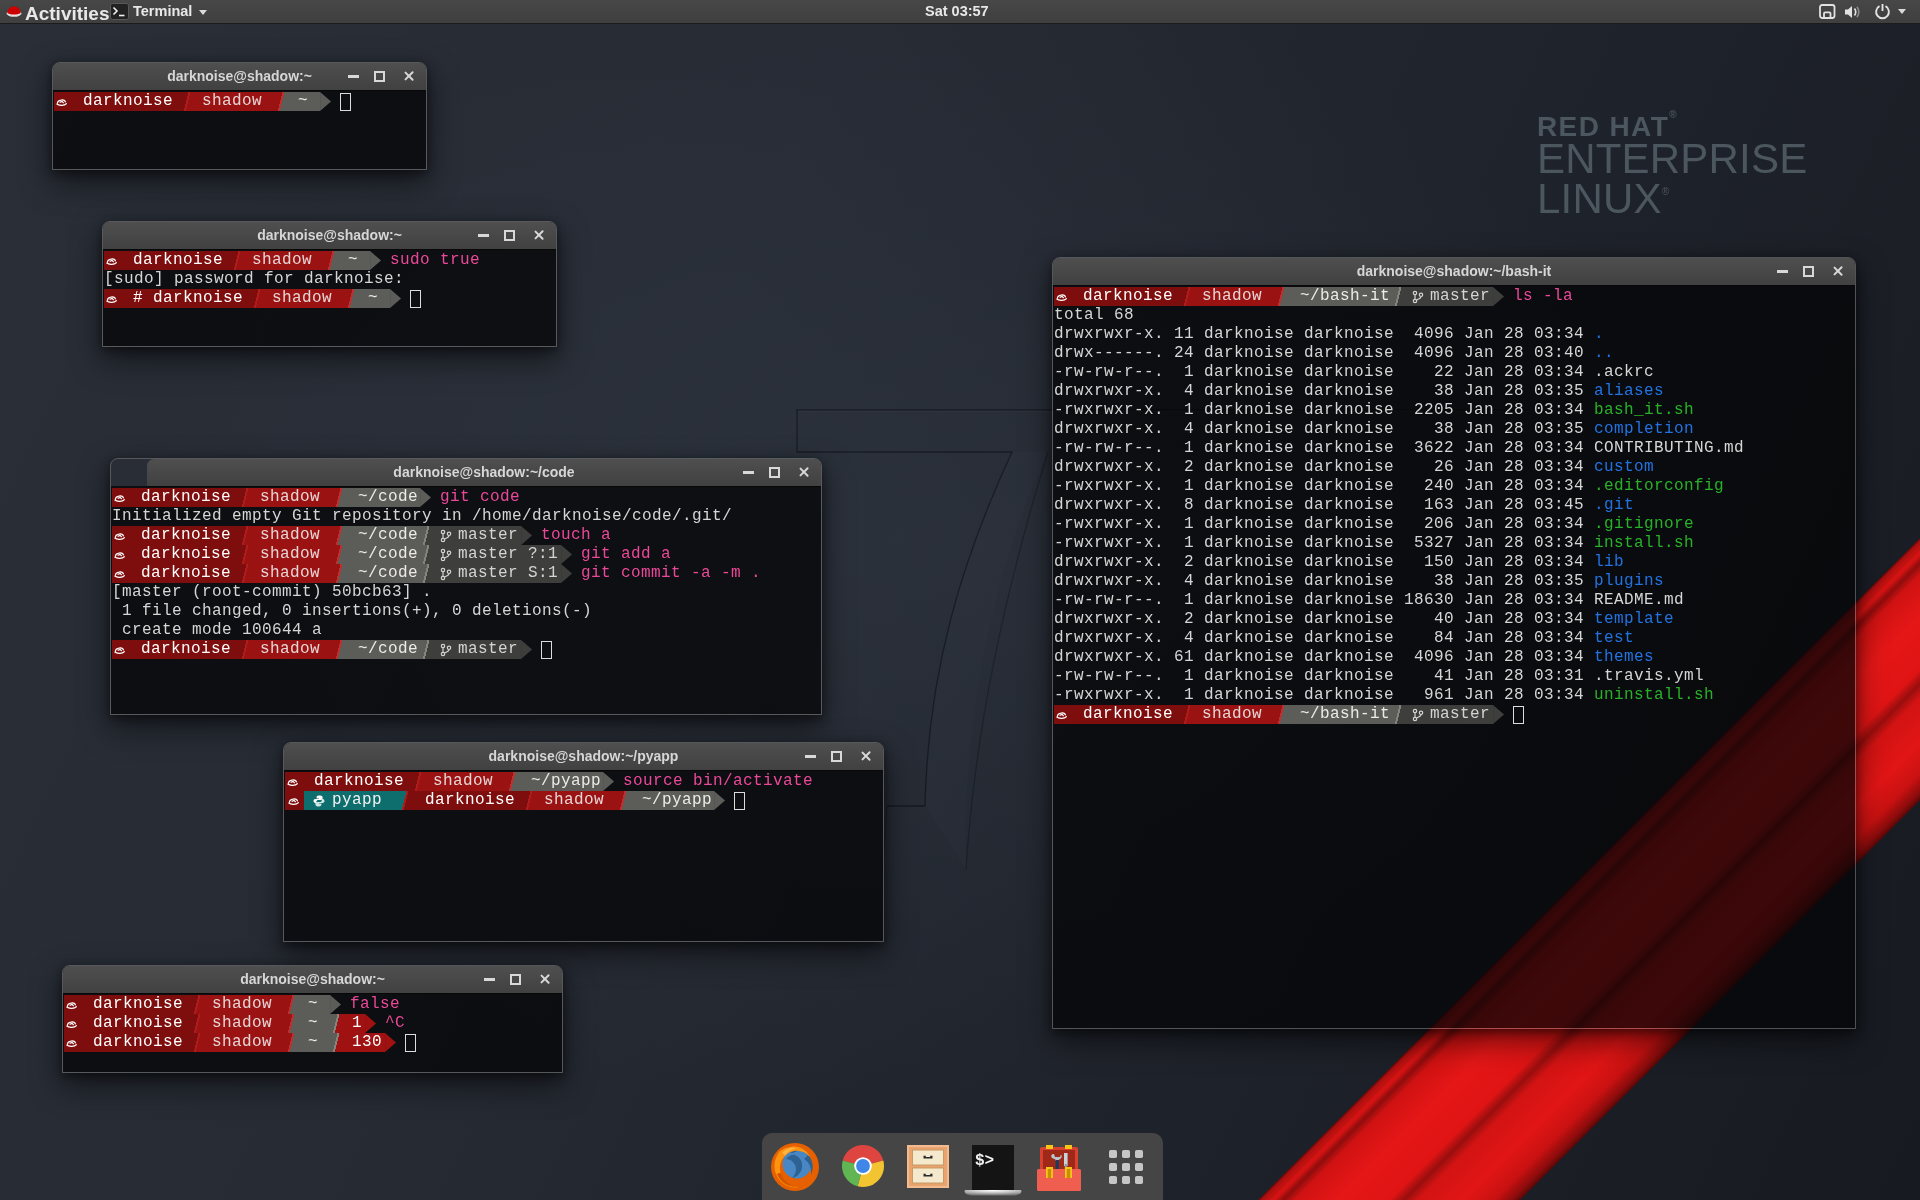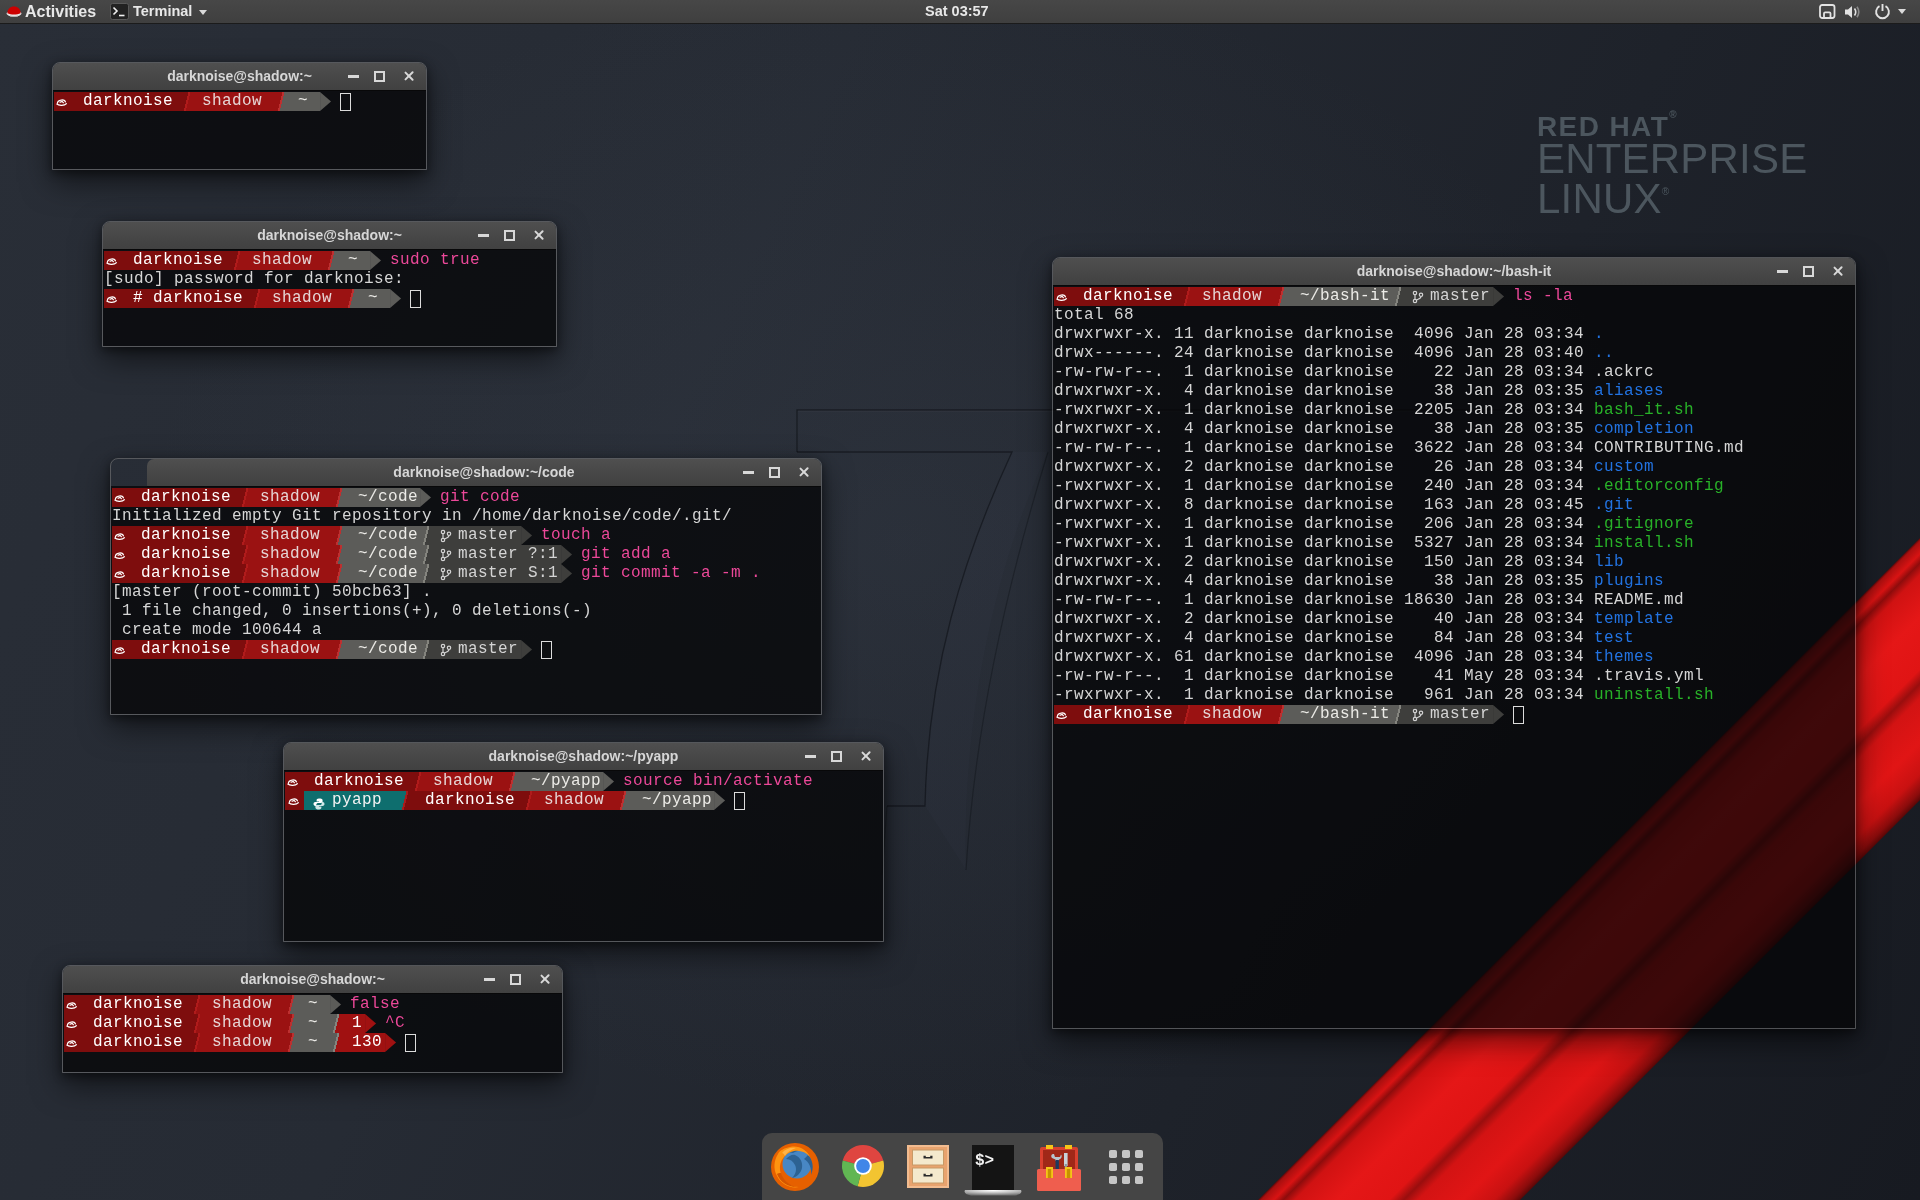--- a/index.html
+++ b/index.html
@@ -1,20 +1,20 @@
 <!DOCTYPE html>
 <html><head><meta charset="utf-8"><style>
 html,body{margin:0;padding:0;width:1920px;height:1200px;overflow:hidden;background:#1e222a;font-family:"Liberation Sans",sans-serif;}
 #desk{position:absolute;left:0;top:0;width:1920px;height:1200px;
 background:radial-gradient(1050px 800px at 900px 540px,rgba(82,92,108,.16),rgba(0,0,0,0) 72%),
 linear-gradient(115deg,#292e37 0%,#262b34 35%,#1e222a 68%,#171a21 100%);}
 #bgsvg{position:absolute;left:0;top:0;}
 
 #topbar{position:absolute;left:0;top:0;width:1920px;height:23px;background:linear-gradient(#474747,#3f3f3f);border-bottom:1px solid #1b1b1b;z-index:50;color:#e8e8e8;}
-#topbar .act{position:absolute;left:25px;top:2.5px;font-weight:bold;font-size:16px;}
+#topbar .act{position:absolute;left:25px;top:2.5px;font-weight:bold;font-size:19px;}
 #topbar .term{position:absolute;left:133px;top:2.5px;font-weight:bold;font-size:14.5px;}
 #topbar .clock{position:absolute;left:925px;top:2.5px;width:70px;text-align:left;font-weight:bold;font-size:14.5px;}
 .caret{position:absolute;width:0;height:0;border-left:4.5px solid transparent;border-right:4.5px solid transparent;border-top:5px solid #dadada;}
 
 .win{position:absolute;border-radius:8px 8px 0 0;box-shadow:0 12px 30px rgba(0,0,0,.55),0 3px 10px rgba(0,0,0,.45);border:1px solid rgba(125,125,125,.55);box-sizing:border-box;}
 .tb{height:27px;background:linear-gradient(#4f4f4f,#444444 75%,#414141);border-bottom:1px solid #141414;border-radius:7px 7px 0 0;color:#d6d6d6;font-weight:bold;font-size:14px;text-align:center;line-height:26px;position:relative;}
 .bd{position:absolute;left:0;right:0;top:27px;bottom:0;background:rgba(4,4,5,.74);padding:2px 0 0 1px;font-family:"Liberation Mono",monospace;font-size:16px;letter-spacing:.4px;line-height:19px;color:#d6d6d6;box-sizing:border-box;}
 .mn{position:absolute;right:67px;top:12px;width:11px;height:2.6px;background:#d8d8d8;}
 .mx{position:absolute;right:41px;top:8px;width:7px;height:7px;border:2.2px solid #d8d8d8;}
 .cl{position:absolute;right:11px;top:7px;width:12px;height:12px;}
@@ -23,21 +23,21 @@
 
 .ln{height:19px;display:flex;align-items:stretch;white-space:pre;}
 .t{height:19px;white-space:pre;}
 .seg{display:flex;align-items:center;}
 .s1{background:#7e0d0d;color:#ffffff;padding:0 8px 0 0;}
 .s0{background:#7e0d0d;width:19px;}
 .s2{background:#9b1212;color:#e6d6d6;padding:0 13px 0 8px;}
 .s3{background:#5c5c59;color:#ecebe7;padding:0 2px 0 12px;}
 .s4{background:#3e3e3c;color:#d4d4d4;padding:0 3px 0 7px;}
 .se{background:#a01111;color:#fff;padding:0 3px 0 9px;}
-.sv{background:#0e6e6e;color:#f2f2f2;padding:0 17px 0 9px;align-items:flex-end;}
+.sv{background:#0e6e6e;color:#f2f2f2;padding:0 17px 0 9px;}
 .sp{width:13px;flex:none;}
 .p12{background:linear-gradient(104deg,#7e0d0d 42%,#b01b1b 42% 53%,#9b1212 53%);}
 .p23{background:linear-gradient(104deg,#9b1212 42%,#bd3030 42% 53%,#5c5c59 53%);}
 .p34{background:linear-gradient(104deg,#5c5c59 42%,#84847e 42% 53%,#3e3e3c 53%);}
 .p3e{background:linear-gradient(104deg,#5c5c59 42%,#84847e 42% 53%,#a01111 53%);}
 .pvt{background:linear-gradient(104deg,#0e6e6e 42%,#a81c1c 42% 53%,#7e0d0d 53%);}
 .ar{width:11px;flex:none;background:#5c5c59;clip-path:polygon(0 0,100% 50%,0 100%);}
 .ar4{width:11px;flex:none;background:#3e3e3c;clip-path:polygon(0 0,100% 50%,0 100%);}
 .are{width:11px;flex:none;background:#a01111;clip-path:polygon(0 0,100% 50%,0 100%);}
 .c{padding-left:9px;color:#ec4899;}
@@ -333,21 +333,21 @@
 <div class="t">-rwxrwxr-x.  1 darknoise darknoise   240 Jan 28 03:34 <span class="gr">.editorconfig</span></div>
 <div class="t">drwxrwxr-x.  8 darknoise darknoise   163 Jan 28 03:45 <span class="db">.git</span></div>
 <div class="t">-rwxrwxr-x.  1 darknoise darknoise   206 Jan 28 03:34 <span class="gr">.gitignore</span></div>
 <div class="t">-rwxrwxr-x.  1 darknoise darknoise  5327 Jan 28 03:34 <span class="gr">install.sh</span></div>
 <div class="t">drwxrwxr-x.  2 darknoise darknoise   150 Jan 28 03:34 <span class="db">lib</span></div>
 <div class="t">drwxrwxr-x.  4 darknoise darknoise    38 Jan 28 03:35 <span class="db">plugins</span></div>
 <div class="t">-rw-rw-r--.  1 darknoise darknoise 18630 Jan 28 03:34 README.md</div>
 <div class="t">drwxrwxr-x.  2 darknoise darknoise    40 Jan 28 03:34 <span class="db">template</span></div>
 <div class="t">drwxrwxr-x.  4 darknoise darknoise    84 Jan 28 03:34 <span class="db">test</span></div>
 <div class="t">drwxrwxr-x. 61 darknoise darknoise  4096 Jan 28 03:34 <span class="db">themes</span></div>
-<div class="t">-rw-rw-r--.  1 darknoise darknoise    41 May 28 03:34 .travis.yml</div>
+<div class="t">-rw-rw-r--.  1 darknoise darknoise    41 Jan 28 03:31 .travis.yml</div>
 <div class="t">-rwxrwxr-x.  1 darknoise darknoise   961 Jan 28 03:34 <span class="gr">uninstall.sh</span></div>
 <div class="ln"><span class="seg s1"><svg class="hat" width="11" height="10" viewBox="0 0 11 10">
             <path d="M1.4,6.4 C1.4,2.6 8.8,1.6 9.6,5.4 M0.5,6.8 C3.2,9.2 8.4,8.8 10.7,6.3 M3.6,5.3 L6.2,4.4 L7.7,6.2" stroke="#ffffff" stroke-width="1.25" fill="none"></path>
           </svg>darknoise</span><i class="sp p12"></i><span class="seg s2">shadow</span><i class="sp p23"></i><span class="seg s3">~/bash-it</span><i class="sp p34"></i><span class="seg s4"><svg class="bic" width="12" height="14" viewBox="0 0 12 14">
             <g stroke="#d4d4d4" fill="none" stroke-width="1.2">
               <circle cx="3" cy="3" r="1.7"></circle>
               <circle cx="9" cy="4.8" r="1.7"></circle>
               <circle cx="3" cy="11" r="1.7"></circle>
               <path d="M3,4.7 L3,9.3 M9,6.5 C9,8.6 5.6,9.4 4.6,10"></path>
             </g>

